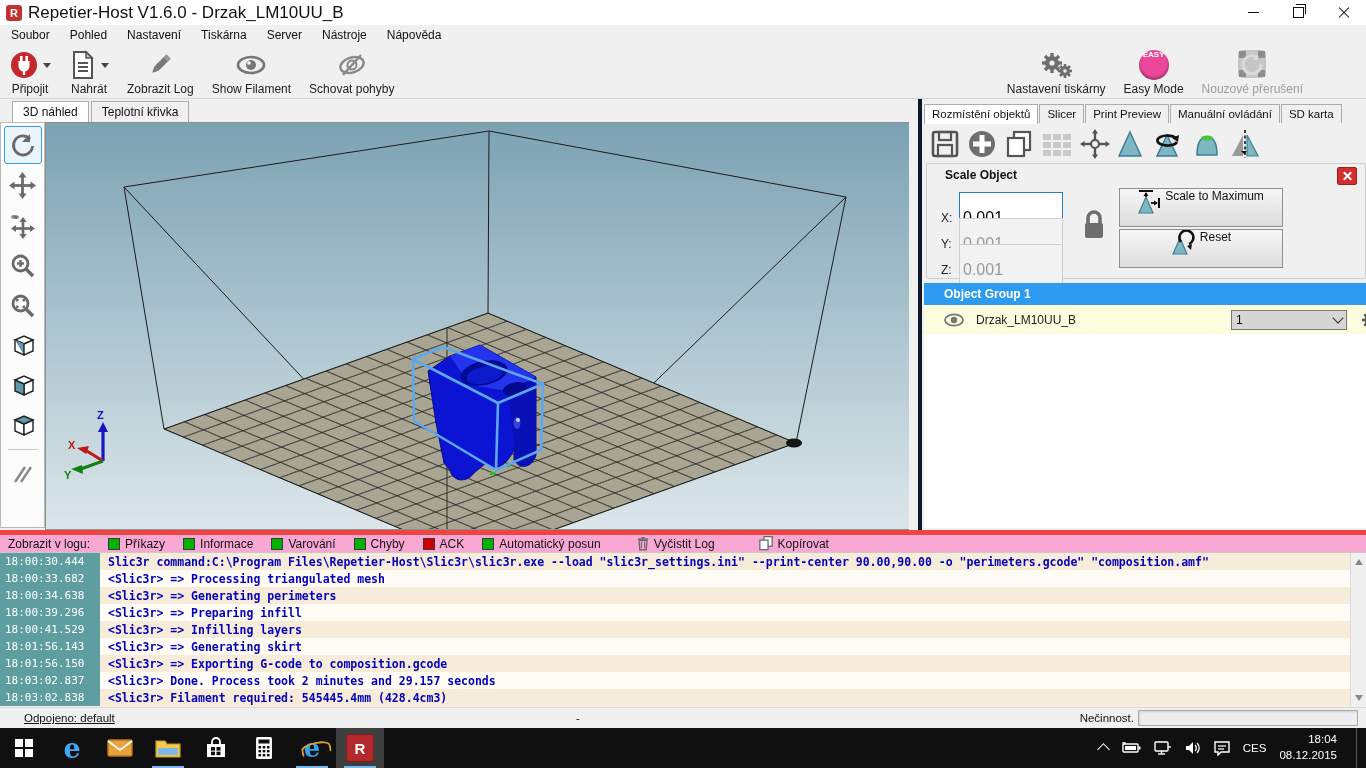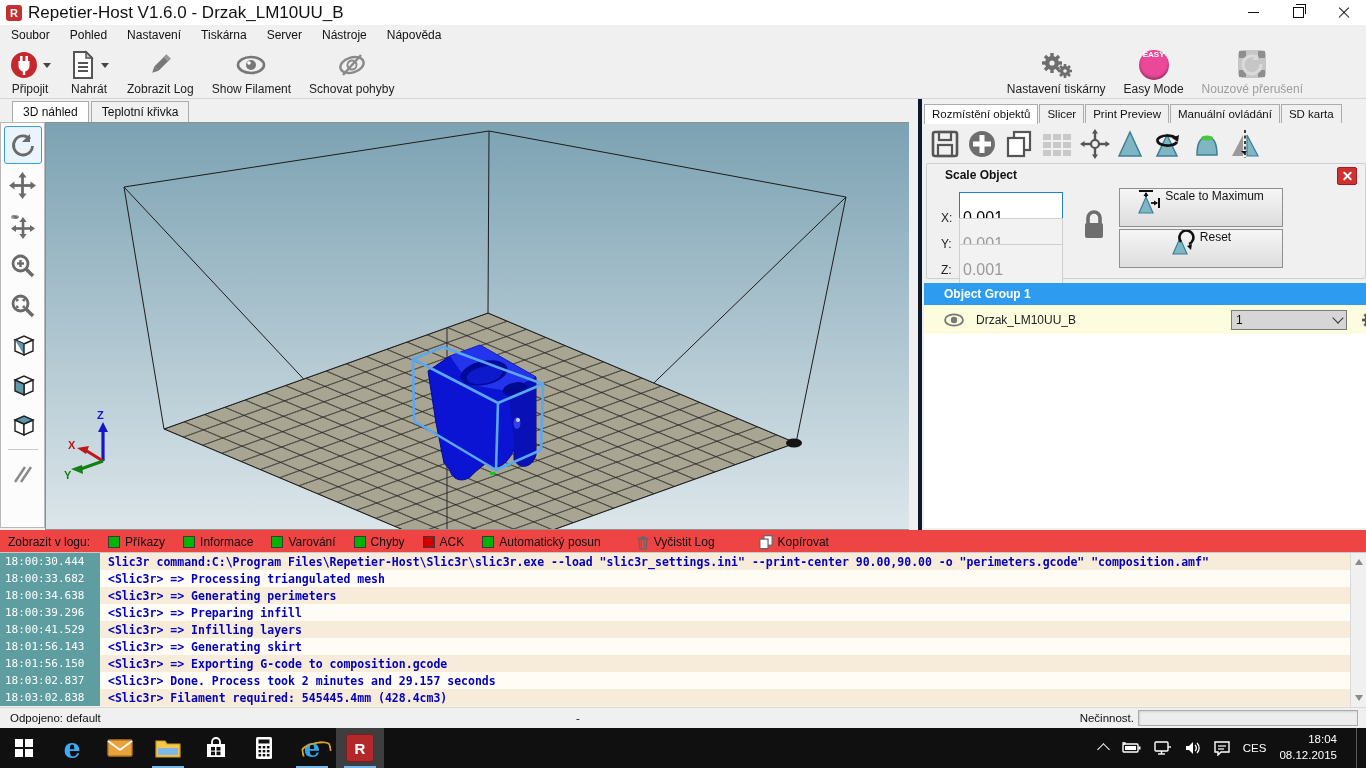--- a/index.html
+++ b/index.html
@@ -68,42 +68,42 @@
   .scale-btn{position:absolute;left:192px;width:162px;height:37px;background:linear-gradient(#F6F6F6,#DDDDDD);
              border:1px solid #8F8F8F;display:flex;align-items:flex-start;justify-content:center;gap:5px;font-size:12px;}
   #group-header{position:absolute;left:2px;top:184px;width:442px;height:22px;background:#2D9BF0;color:#fff;font-weight:bold;
                 display:flex;align-items:center;padding-left:20px;box-sizing:border-box;}
   #object-row{position:absolute;left:2px;top:206px;width:502px;height:29px;background:#FCFCDF;display:flex;align-items:center;}
   #object-rest{position:absolute;left:2px;top:235px;width:442px;height:194px;background:#FFFFFF;}
   .obj-name{margin-left:12px;font-size:12px;color:#222;}
   .copies-dd{margin-left:auto;width:116px;height:20px;background:#D6D6D6;border:1px solid #7A7A7A;display:flex;align-items:center;padding:0 4px;box-sizing:border-box;}
   .copies-dd .chev{margin-left:auto;width:7px;height:7px;border-right:1.6px solid #333;border-bottom:1.6px solid #333;transform:rotate(45deg);margin-top:-3px;}
   
-  #log-filter{left:0;top:530px;width:1366px;height:23px;background:#ef4444;border-top:2px solid #ef4444;border-bottom:1px solid #C9C9C9;
+  #log-filter{left:0;top:530px;width:1366px;height:23px;background:#f9a8d4;border-top:5px solid #ef4444;border-bottom:1px solid #C9C9C9;
               display:flex;align-items:center;padding-left:8px;box-sizing:border-box;gap:18px;}
   .filter-item{display:flex;align-items:center;gap:5px;}
   .cbx{width:12px;height:12px;border:1px solid #3a3a3a;box-sizing:border-box;}
   .cbx.green{background:#00B500;} .cbx.red{background:#D00000;}
   .filter-act{display:flex;align-items:center;gap:5px;}
   
   #log{left:0;top:553px;width:1366px;height:154px;background:#F7F0E4;overflow:hidden;border-bottom:1px solid #B5B5B5;}
   .log-row{display:flex;height:17px;align-items:center;}
   .log-row:nth-child(odd) .log-msg{background:#F7EBDA;}
   .log-row:nth-child(even) .log-msg{background:#FFFCF5;}
   .log-time{width:100px;min-width:100px;background:#5F9EA0;color:#fff;font-family:"DejaVu Sans Mono",monospace;
             font-size:11px;padding-left:5px;height:17px;display:flex;align-items:center;box-sizing:border-box;}
   .log-msg{flex:1;font-family:"DejaVu Sans Mono",monospace;font-size:11.5px;font-weight:600;color:#0000BE;
            padding-left:8px;height:17px;display:flex;align-items:center;white-space:nowrap;overflow:hidden;}
   #log-scroll{position:absolute;right:0;top:553px;width:15px;height:154px;background:#F0F0F0;border-left:1px solid #DADADA;}
   .scr-arrow{position:absolute;left:4px;width:0;height:0;border-left:4px solid transparent;border-right:4px solid transparent;}
   .scr-up{top:6px;border-bottom:6px solid #8a8a8a;} .scr-down{bottom:6px;border-top:6px solid #8a8a8a;}
   
   #statusbar{left:0;top:707px;width:1366px;height:21px;background:#F0F0F0;border-top:1px solid #D9D9D9;
              display:flex;align-items:center;font-size:11.5px;box-sizing:border-box;}
-  #status-conn{margin-left:10px;}
+  #status-conn{margin-left:24px;text-decoration:underline;}
   #status-center{position:absolute;left:576px;}
   #status-idle{position:absolute;right:232px;}
   #status-progress{position:absolute;right:8px;width:218px;height:14px;border:1px solid #ABABAB;background:#EDEDED;box-shadow:inset 1px 1px 2px rgba(0,0,0,.12);}
   
   #taskbar{left:0;top:728px;width:1366px;height:40px;background:#101010;display:flex;align-items:stretch;color:#fff;}
   .tb-app{width:48px;display:flex;align-items:center;justify-content:center;position:relative;}
   .tb-app.open:after{content:"";position:absolute;left:8px;right:8px;bottom:0;height:2px;background:#76B9ED;}
   .tb-app.active{background:#3E3E3E;}
   .start-grid{display:grid;grid-template-columns:8px 8px;grid-template-rows:8px 8px;gap:1.5px;}
   .start-grid span{background:#fff;}

